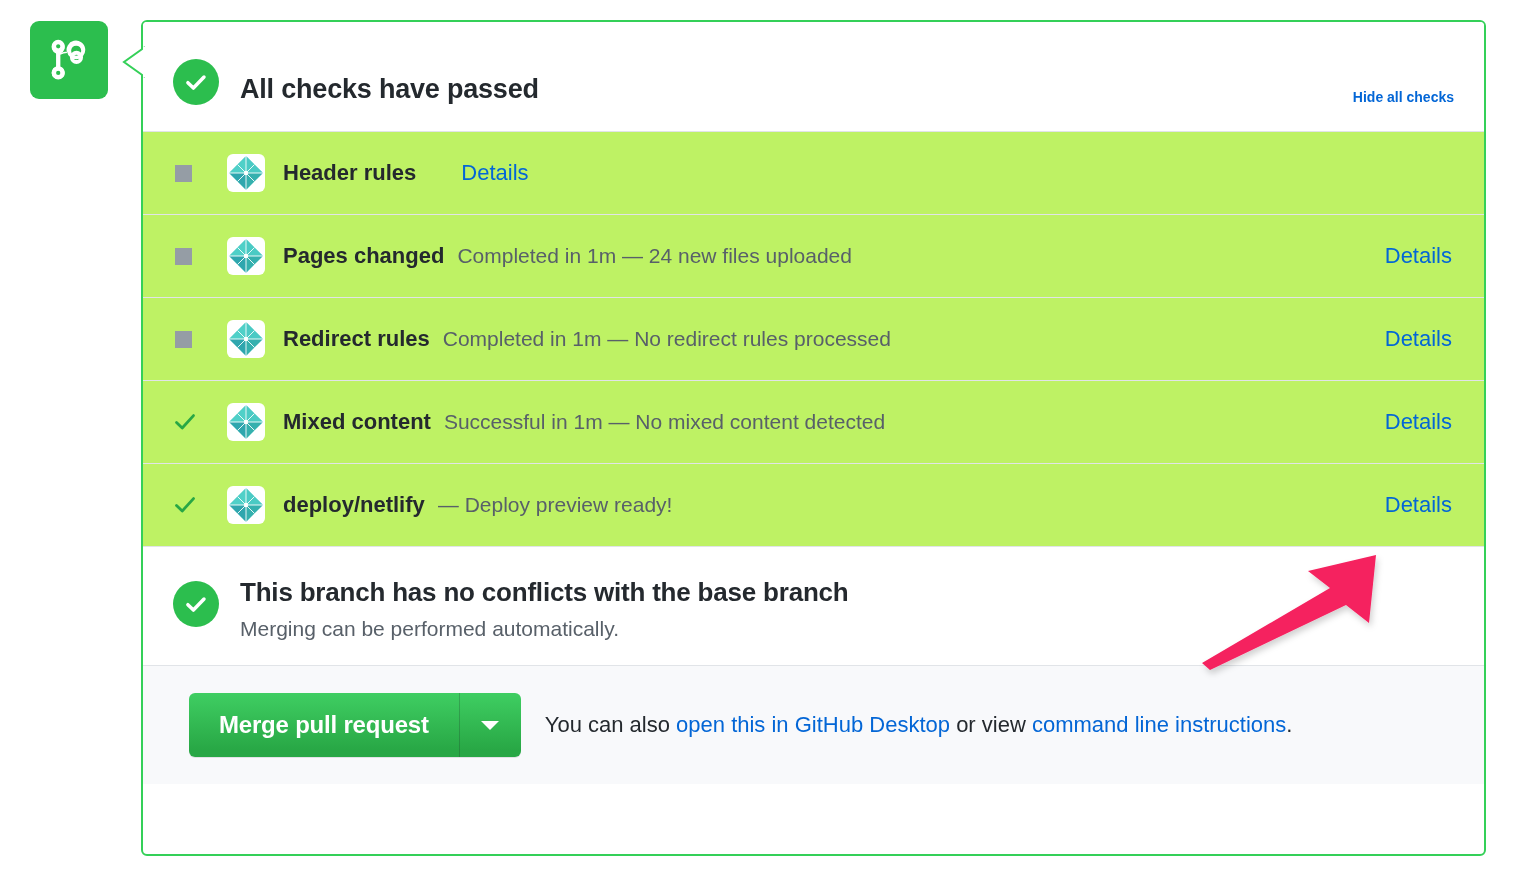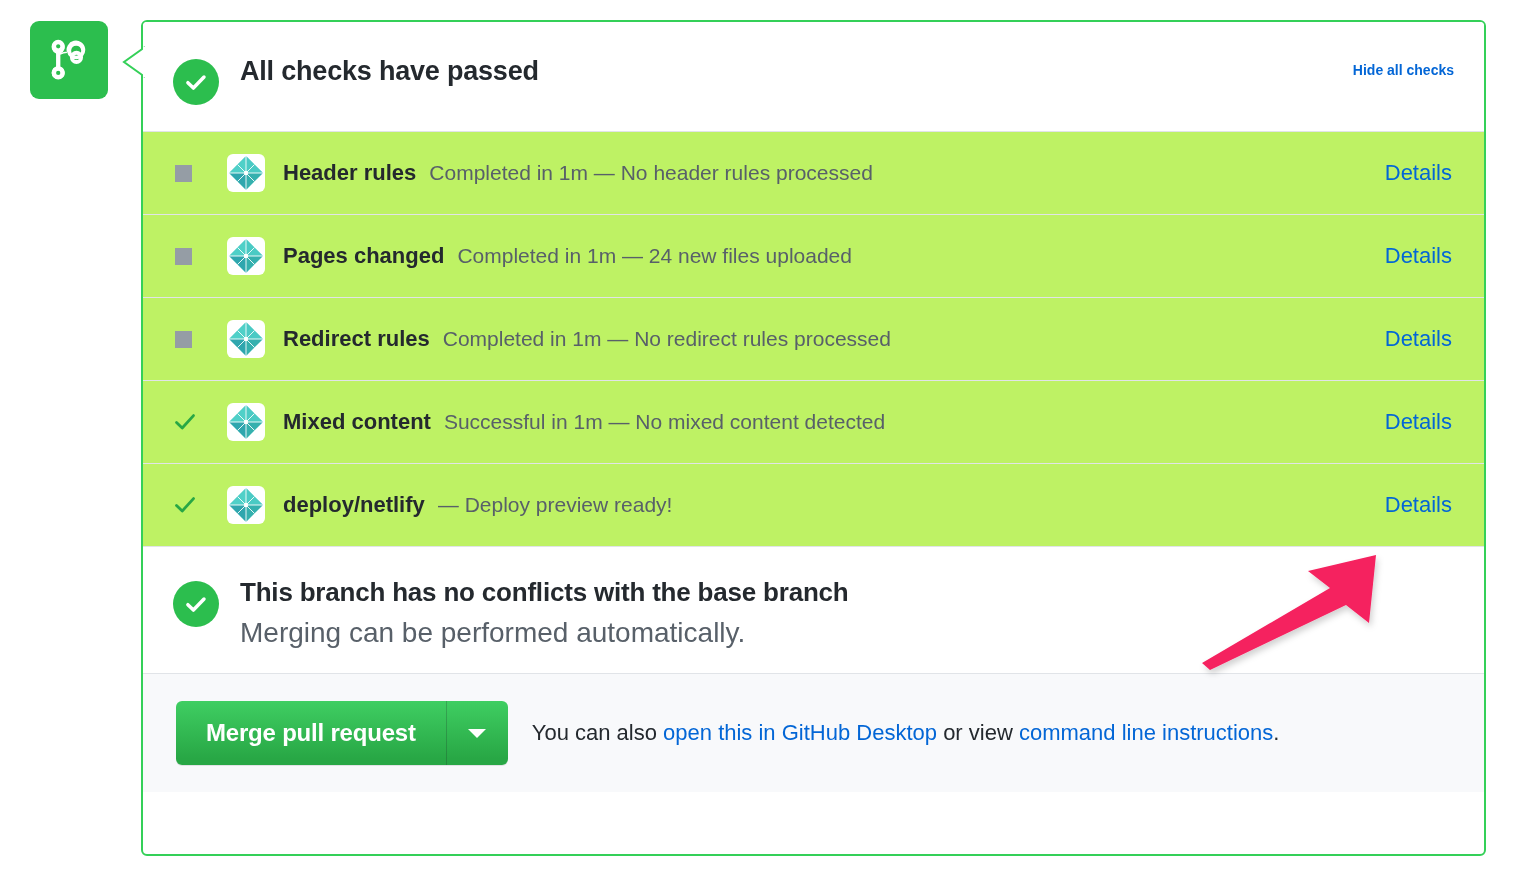--- a/index.html
+++ b/index.html
@@ -54,21 +54,21 @@
     top: 46px;
     width: 24px;
     height: 32px;
     z-index: 5;
   }
   .notch-outer svg { display: block; }
 
   
   .card-header {
     display: flex;
-    align-items: flex-start;
+    align-items: flex-end;
     padding: 33px 30px 26px 30px;
     background: #ffffff;
     border-bottom: 1px solid #e1e4e8;
     position: relative;
   }
   .status-circle {
     flex: 0 0 auto;
     width: 46px;
     height: 46px;
     border-radius: 50%;
@@ -181,30 +181,30 @@
   }
   .conflict-text { flex: 1 1 auto; }
   .conflict-title {
     font-size: 26px;
     font-weight: bold;
     color: #24292e;
     line-height: 1.2;
     letter-spacing: -0.2px;
   }
   .conflict-sub {
-    font-size: 28px;
+    font-size: 21px;
     color: #586069;
     margin-top: 9px;
   }
 
   
   .merge-footer {
     display: flex;
     align-items: center;
-    padding: 28px 33px;
+    padding: 28px 46px;
     background: #f8f9fb;
     height: 118px;
   }
   .merge-btn-group {
     display: flex;
     align-items: stretch;
     height: 64px;
     border-radius: 6px;
     overflow: hidden;
     box-shadow: 0 1px 0 rgba(27,31,35,0.10);
@@ -316,21 +316,20 @@
         <line x1="6" y1="6" x2="34" y2="34"></line>
         <line x1="34" y1="6" x2="6" y2="34"></line>
         <line x1="20" y1="6" x2="20" y2="34"></line>
         <line x1="6" y1="20" x2="34" y2="20"></line>
       </g>
       <circle cx="20" cy="20" r="2.4" fill="#ffffff"></circle>
     </g>
   </svg>
           </div>
           <div class="row-name">Header rules</div>
-          <div class="row-desc">Completed in 1m — No header rules processed</div>
           <div class="row-details">Details</div>
         </div>
         <div class="check-row">
           <div class="row-status">
             <span class="neutral-square"></span>
           </div>
           <div class="avatar">
   <svg width="34" height="34" viewBox="0 0 40 40" aria-hidden="true">
     <g transform="rotate(45 20 20)">
       <rect x="6" y="6" width="28" height="28" rx="2" fill="#41c2bd"></rect>

